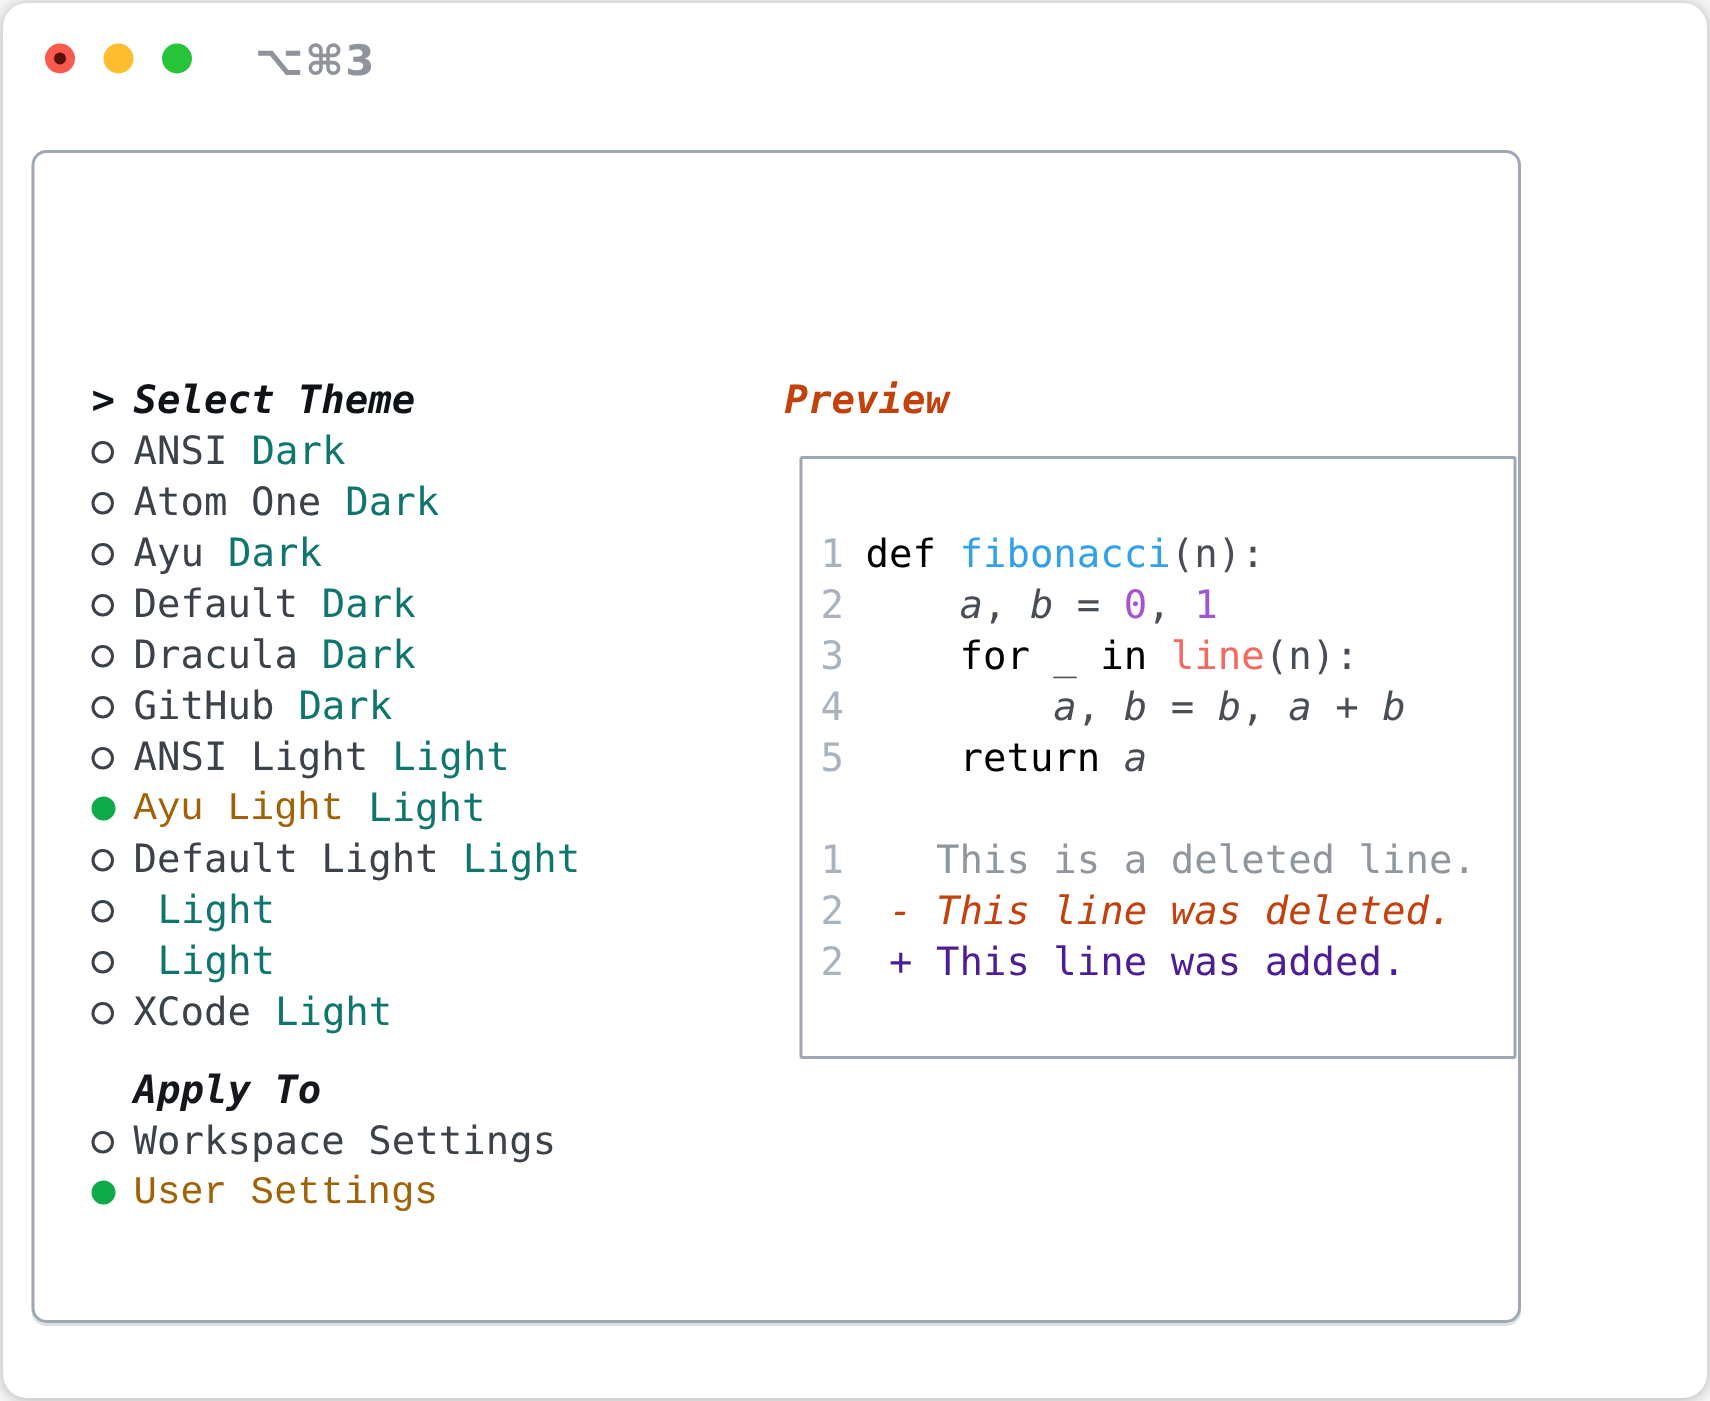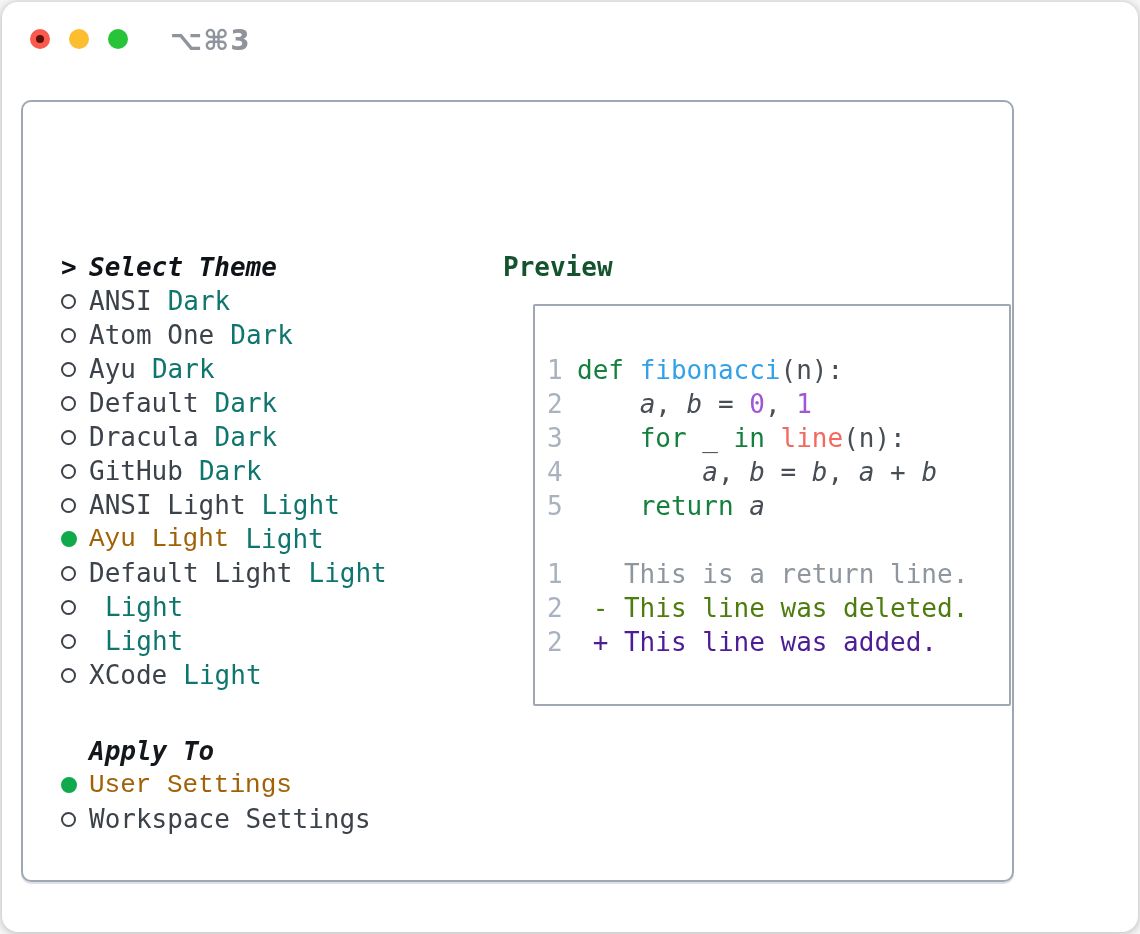--- a/index.html
+++ b/index.html
@@ -34,41 +34,41 @@
   .row{display:flex;align-items:center;height:34px;font-size:26px;color:#3c424a;}
   .marker{width:28px;flex:0 0 28px;display:flex;align-items:center;}
   .dot{width:15px;height:15px;box-sizing:border-box;border:2.5px solid #3c424a;border-radius:50%;}
   .row.selected .dot{background:#10a94c;border-color:#10a94c;width:16px;height:16px;}
   .row.selected .name{color:#a16207;font-family:Liberation Mono, monospace;}
   .name{white-space:pre;}
   .variant{color:#0f766e;margin-left:16px;white-space:pre;}
   .prompt{font-weight:bold;color:#0f1317;font-size:26px;}
   .hdr{font-weight:bold;color:#0f1317;font-style:italic;}
   #select-list{position:absolute;left:38px;top:148px;}
-  #apply-section{position:absolute;left:38px;top:632px;}
+  #apply-section{position:absolute;left:38px;top:608px;}
   #apply-section .hdr-row .name{color:#14181d;}
   #hint{position:absolute;left:38px;top:760px;font-size:26px;line-height:34px;color:#a9b2bf;white-space:pre;}
   
-  #preview-header{position:absolute;left:480px;top:148px;height:34px;display:flex;align-items:center;
-    font-size:26px;font-weight:bold;color:#14532d;}
+  #preview-header{position:absolute;left:500px;top:148px;height:34px;display:flex;align-items:center;
+    font-size:26px;font-weight:bold;color:#c2410c;font-style:italic;}
   .preview-box{
     position:absolute;left:510px;top:202px;width:478px;height:402px;box-sizing:border-box;
     border:2px solid #9ea7b3;border-radius:2px;background:#fff;
     padding:47px 6px 0 12px;overflow:hidden;
   }
   .pline{display:flex;align-items:center;height:34px;font-size:26px;white-space:pre;}
   .ln{color:#a9b2bf;width:30px;flex:0 0 30px;}
-  .tk-kw{color:#15803d;}
+  .tk-kw{color:#000000;}
   .tk-fn{color:#33a1e8;}
   .tk-num{color:#a055d5;}
   .tk-rng{color:#f2695f;}
   .tk-var{color:#484e55;font-style:italic;}
   .tk-pl{color:#484e55;}
   .tk-ctx{color:#8f969e;}
-  .tk-del{color:#4d7c0f;}
+  .tk-del{color:#c2410c;font-style:italic;}
   .tk-add{color:#4c1d95;}
 </style>
 </head>
 <body>
 
 <div class="window">
 
   <div class="titlebar">
     <div class="tl tl-close">
       <div class="inner"></div>
@@ -170,50 +170,50 @@
   </div>
         </div>
     </div>
 
     <div id="apply-section">
       <div class="row hdr-row">
         <span class="marker"></span>
         <span class="name hdr">Apply To</span>
       </div>
       <div id="apply-rows">
+          <div class="row">
+    <span class="marker">
+              <span class="dot"></span>
+            </span>
+    <span class="name">Workspace Settings</span>
+  </div>
           <div class="row selected">
     <span class="marker">
               <span class="dot"></span>
             </span>
     <span class="name">User Settings</span>
-  </div>
-          <div class="row">
-    <span class="marker">
-              <span class="dot"></span>
-            </span>
-    <span class="name">Workspace Settings</span>
   </div>
         </div>
     </div>
 
     <div id="hint">
       <div>(Use Enter to select, Tab to</div>
       
     </div>
 
     <div id="preview-header">Preview</div>
 
     <div class="preview-box">
       <div id="preview-lines">
           <div class="pline"><span class="ln">1</span><span class="tk-kw">def</span><span class="tk-pl"> </span><span class="tk-fn">fibonacci</span><span class="tk-pl">(n):</span></div>
           <div class="pline"><span class="ln">2</span><span class="tk-pl">    </span><span class="tk-var">a</span><span class="tk-pl">, </span><span class="tk-var">b</span><span class="tk-pl"> = </span><span class="tk-num">0</span><span class="tk-pl">, </span><span class="tk-num">1</span></div>
           <div class="pline"><span class="ln">3</span><span class="tk-pl">    </span><span class="tk-kw">for</span><span class="tk-pl"> _ </span><span class="tk-kw">in</span><span class="tk-pl"> </span><span class="tk-rng">line</span><span class="tk-pl">(n):</span></div>
           <div class="pline"><span class="ln">4</span><span class="tk-pl">        </span><span class="tk-var">a</span><span class="tk-pl">, </span><span class="tk-var">b</span><span class="tk-pl"> = </span><span class="tk-var">b</span><span class="tk-pl">, </span><span class="tk-var">a</span><span class="tk-pl"> + </span><span class="tk-var">b</span></div>
           <div class="pline"><span class="ln">5</span><span class="tk-pl">    </span><span class="tk-kw">return</span><span class="tk-pl"> </span><span class="tk-var">a</span></div>
           <div class="pline"><span class="ln"></span></div>
-          <div class="pline"><span class="ln">1</span><span class="tk-ctx">   This is a return line.</span></div>
+          <div class="pline"><span class="ln">1</span><span class="tk-ctx">   This is a deleted line.</span></div>
           <div class="pline"><span class="ln">2</span><span class="tk-del"> - This line was deleted.</span></div>
           <div class="pline"><span class="ln">2</span><span class="tk-add"> + This line was added.</span></div>
         </div>
     </div>
 
   </div>
 </div>
 
 </body></html>

